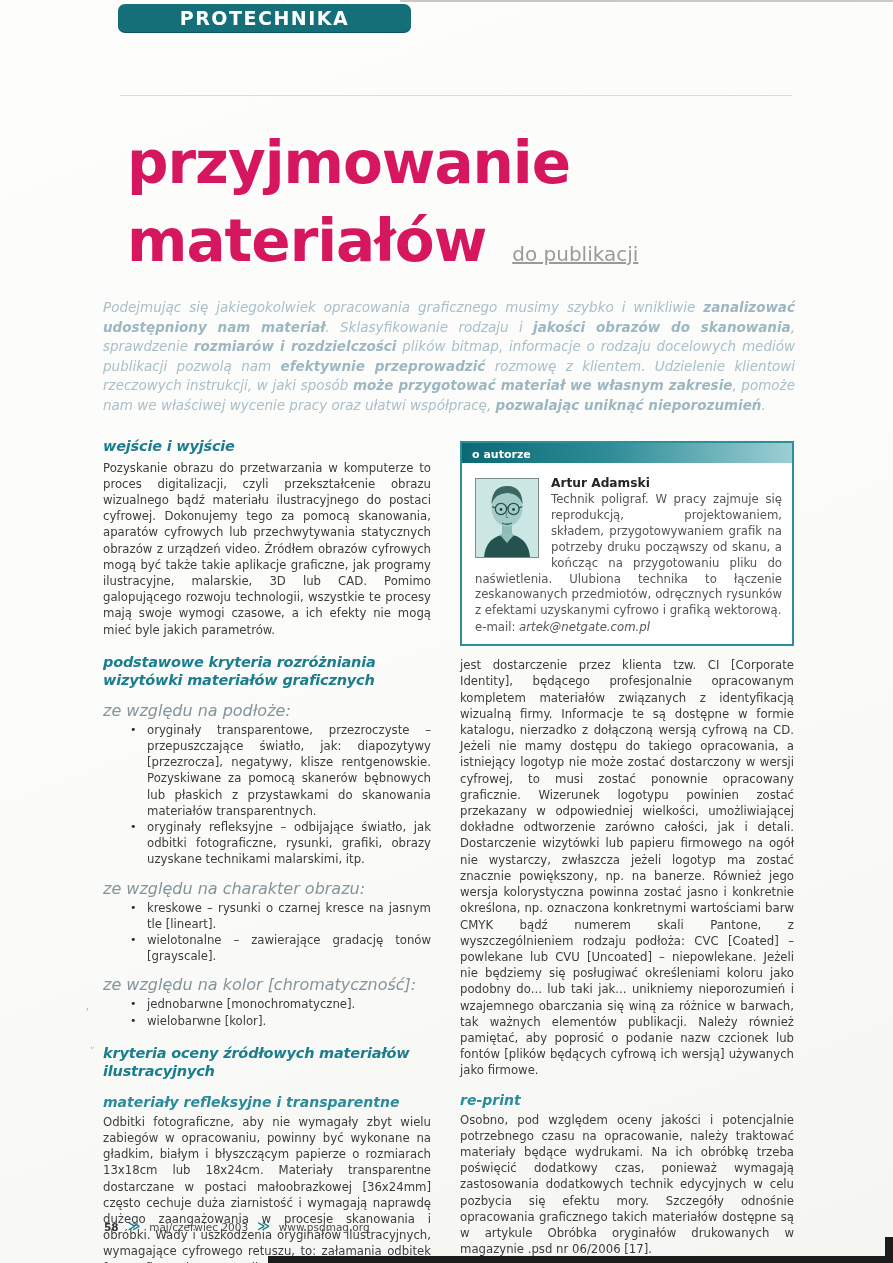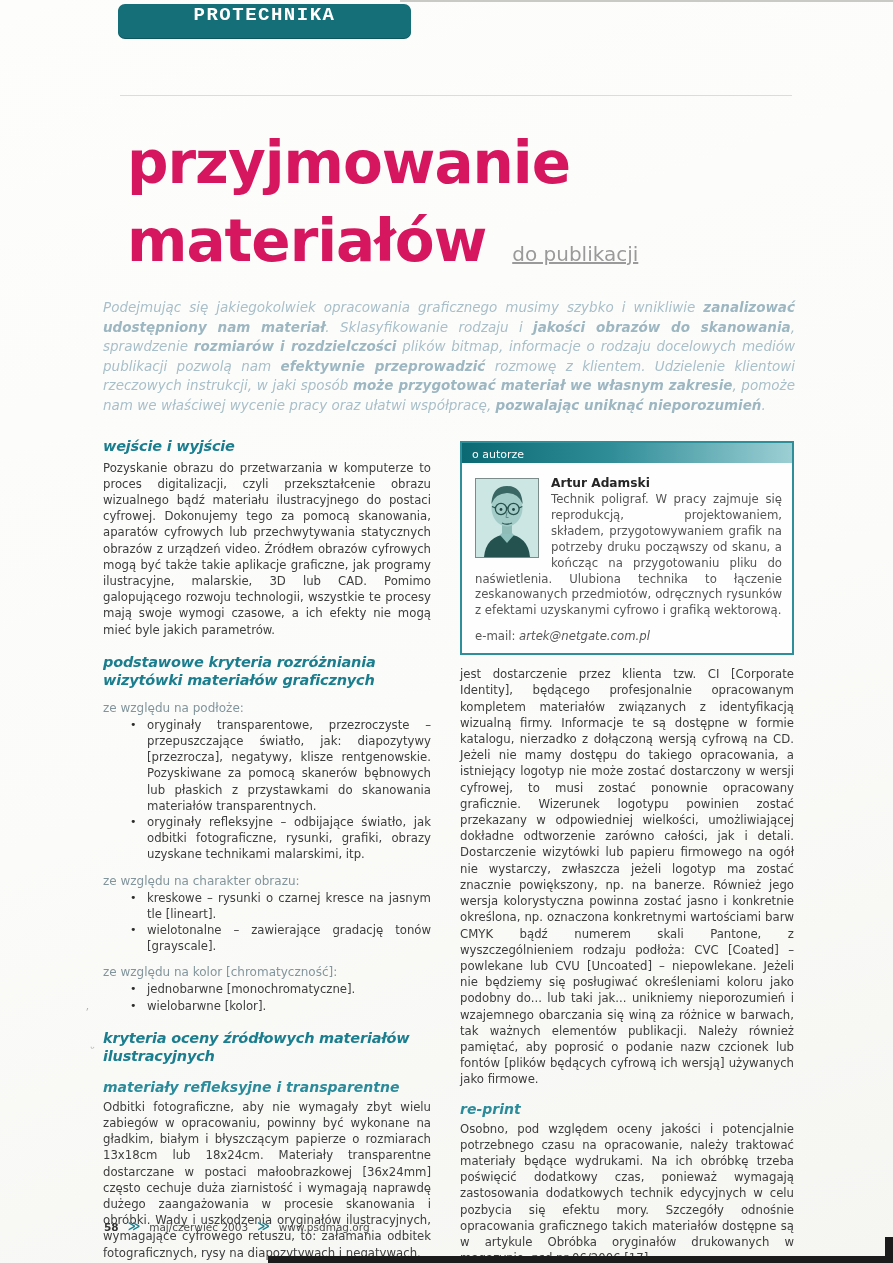--- a/index.html
+++ b/index.html
@@ -3,63 +3,62 @@
 <meta charset="utf-8">
 <style>
   html,body{margin:0;padding:0;background:#ffffff;}
   .page{
     position:relative;width:893px;height:1263px;overflow:hidden;
     background:linear-gradient(160deg,#fdfdfc 0%,#fbfbf9 55%,#f5f5f2 100%);
     font-family:"DejaVu Sans",sans-serif;color:#3d3d3d;
   }
   .top-edge{position:absolute;top:0;left:400px;right:0;height:2px;background:#c9c9c6;}
   .banner{
-    position:absolute;left:118px;top:4px;width:293px;height:34px;
+    position:absolute;left:118px;top:4px;width:293px;height:28px;
     background:#146f78;border-radius:7px;
-    display:flex;justify-content:center;
+    display:flex;align-items:center;justify-content:center;
     box-shadow:0 1px 0 #0d565e;
-    font-family:Liberation Mono, monospace;
   }
   .banner span{color:#ffffff;font-size:19px;font-weight:bold;letter-spacing:1.5px;}
   .rule{position:absolute;left:120px;top:95px;width:672px;height:1px;background:#dcdcda;}
   .title{position:absolute;left:127px;top:130px;width:660px;}
   .t1{font-size:58px;font-weight:bold;color:#d6175f;letter-spacing:-1px;line-height:66px;}
   .t2row{display:flex;align-items:baseline;gap:26px;margin-top:12px;}
   .tsuffix{font-size:20px;color:#9a9a9a;font-weight:normal;letter-spacing:0;text-decoration:underline;}
   .intro{
     position:absolute;left:103px;top:298px;width:692px;margin:0;
     font-size:13.5px;font-style:italic;color:#a8bfc9;
     line-height:19.5px;text-align:justify;
   }
   .intro .seg.bold{font-weight:700;color:#9db7c2;}
   .col{position:absolute;top:437px;}
   .col.left{left:103px;width:328px;}
   .col.right{left:460px;top:441px;width:334px;}
   .h2{font-size:14.5px;font-weight:bold;font-style:italic;color:#1b7e8e;line-height:18.5px;letter-spacing:-0.2px;}
   .h2.mt{margin-top:15px;}
   .body{margin:4px 0 0;font-size:11.7px;line-height:16.2px;text-align:justify;color:#3d3d3d;}
-  .group-label{margin:11px 0 2px;font-size:12px;color:#82959c;}
+  .group-label{margin:11px 0 2px;font-size:16px;font-style:italic;color:#82959c;}
   ul.bullets{margin:0;padding:0 0 0 44px;list-style:none;}
   ul.bullets li{
     position:relative;font-size:11.7px;line-height:16.2px;text-align:justify;color:#3d3d3d;
   }
   ul.bullets li::before{content:"•";position:absolute;left:-17px;top:0;font-size:11px;color:#2b2b2b;}
   .subheading{margin-top:13px;font-size:14px;font-weight:bold;font-style:italic;color:#2a8b9b;}
   
   .author-box{border:2px solid #2e8e99;background:#fefefe;margin-bottom:11px;}
   .ab-head{
     height:20px;line-height:20px;padding-left:10px;
     background:linear-gradient(90deg,#0b6973 0%,#2f8d98 45%,#9ccfd4 100%);
   }
-  .ab-head span{color:#ffffff;font-size:11px;font-weight:normal;text-align:right;}
+  .ab-head span{color:#ffffff;font-size:11px;font-weight:bold;text-align:right;}
   .ab-body{padding:13px 10px 10px 13px;overflow:hidden;}
   .photo{float:left;width:62px;height:78px;margin:2px 12px 4px 0;border:1px solid #7a8b8a;background:#d7ebea;}
   .ab-name{font-size:12.2px;font-weight:bold;color:#262626;margin-bottom:2px;}
   .ab-bio{font-size:11.7px;color:#565656;line-height:15.9px;text-align:justify;display:block;}
-  .ab-email{font-size:11.7px;color:#565656;margin-top:10px;}
+  .ab-email{font-size:11.7px;color:#565656;margin-top:1px;}
   .ab-email .em{font-style:italic;}
   
   .footer{
     position:absolute;left:104px;top:1219px;display:flex;align-items:flex-end;gap:9px;
     font-size:10.5px;color:#4a4a4a;
   }
   .footer .pn{font-weight:bold;color:#333333;}
   .footer .chev{color:#1b7e8e;font-weight:bold;font-size:12px;}
   
   .bottom-bar{position:absolute;left:268px;right:0;bottom:0;height:7px;background:#1b1b1b;}

